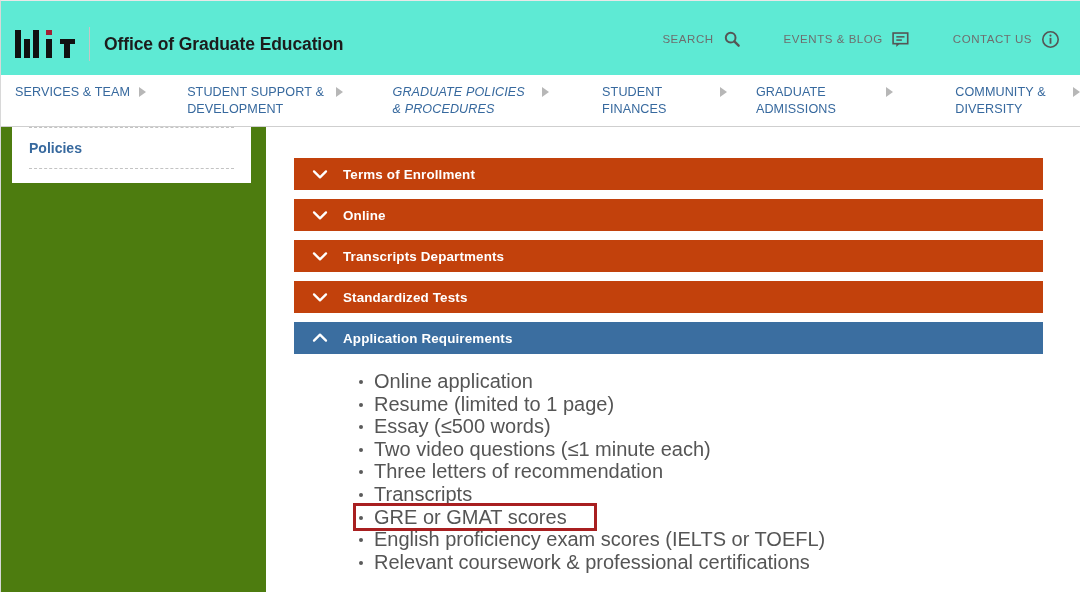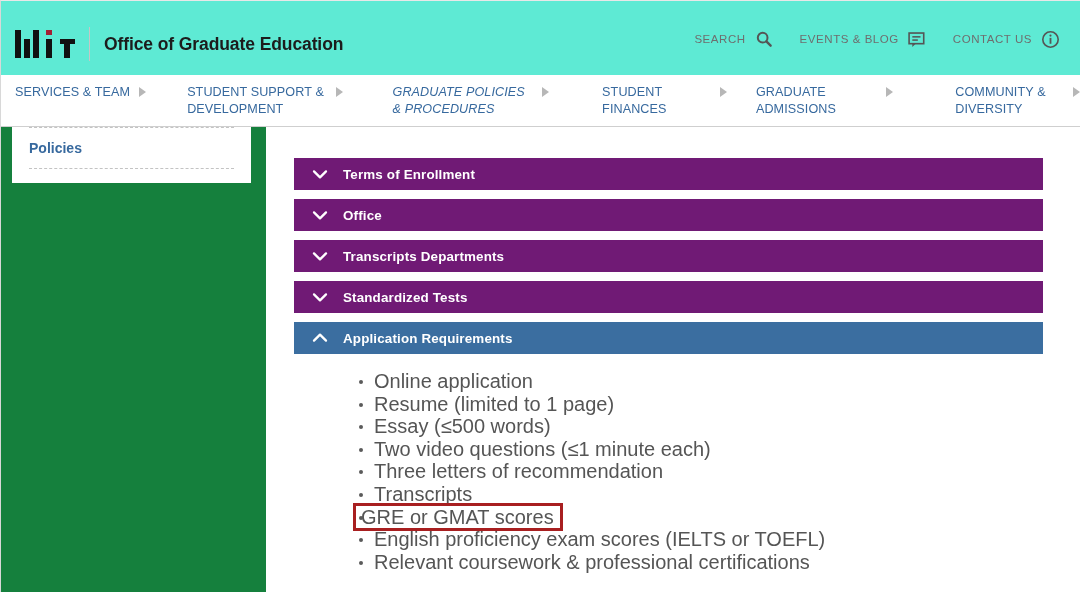--- a/index.html
+++ b/index.html
@@ -97,21 +97,21 @@
     letter-spacing: -0.1px;
     white-space: nowrap;
   }
 
   .util-nav {
     position: absolute;
     right: 20px;
     top: 28px;
     display: flex;
     align-items: center;
-    gap: 26px;
+    gap: 42px;
   }
   .util-item {
     display: flex;
     align-items: center;
     gap: 8px;
     cursor: pointer;
   }
   .util-label {
     font-size: 11.5px;
     color: #6e6e6e;
@@ -180,21 +180,21 @@
     height: 465px;
     background: #ffffff;
   }
 
   .sidebar-col {
     position: absolute;
     left: 0;
     top: 0;
     width: 265px;
     height: 465px;
-    background: #15803d;
+    background: #4d7c0f;
     box-sizing: border-box;
   }
 
   .sidebar-card {
     position: absolute;
     left: 11px;
     top: 0px;
     width: 239px;
     background: #ffffff;
     padding: 0 0 14px 0;
@@ -232,21 +232,21 @@
     left: 28px;
     top: 31px;
     width: 749px;
   }
 
   .acc-row {
     height: 32px;
     margin-bottom: 9px;
     display: flex;
     align-items: center;
-    background: #701a75;
+    background: #c2410c;
     cursor: pointer;
     box-sizing: border-box;
   }
   .acc-row.open {
     background: #3b6ea0;
   }
   .acc-chevron {
     width: 22px;
     height: 22px;
     margin-left: 15px;
@@ -286,23 +286,23 @@
     left: 3px;
     top: 10px;
     width: 4px;
     height: 4px;
     border-radius: 50%;
     background: #5a5a5a;
   }
   .req-item.highlighted {
     outline: 3px solid #a81f20;
     outline-offset: 0px;
-    width: 204px;
-    box-sizing: border-box;
-    padding-left: 5px;
+    width: 238px;
+    box-sizing: border-box;
+    padding-left: 18px;
     z-index: 2;
   }
 </style>
 </head>
 <body>
 
 <div id="page">
 
   <div class="site-header">
 
@@ -419,21 +419,21 @@
           </span>
           <span class="acc-label">Terms of Enrollment</span>
         </div>
 
         <div class="acc-row">
           <span class="acc-chevron">
             <svg width="20" height="20" viewBox="0 0 20 20" fill="none">
               <polyline points="4,7.4 10,13.4 16,7.4" stroke="#ffffff" stroke-width="2.3" stroke-linecap="round" stroke-linejoin="round"></polyline>
             </svg>
           </span>
-          <span class="acc-label">Office</span>
+          <span class="acc-label">Online</span>
         </div>
 
         <div class="acc-row">
           <span class="acc-chevron">
             <svg width="20" height="20" viewBox="0 0 20 20" fill="none">
               <polyline points="4,7.4 10,13.4 16,7.4" stroke="#ffffff" stroke-width="2.3" stroke-linecap="round" stroke-linejoin="round"></polyline>
             </svg>
           </span>
           <span class="acc-label">Transcripts Departments</span>
         </div>

